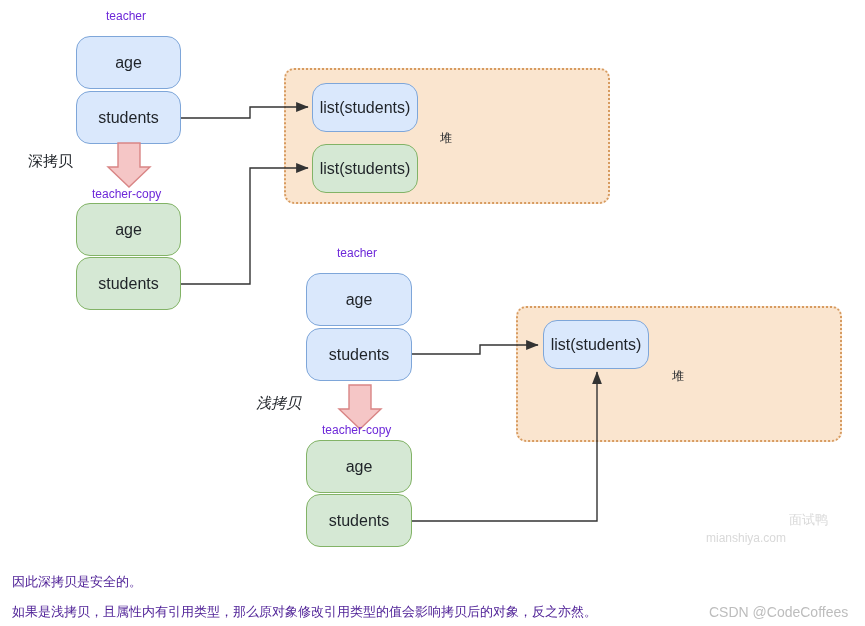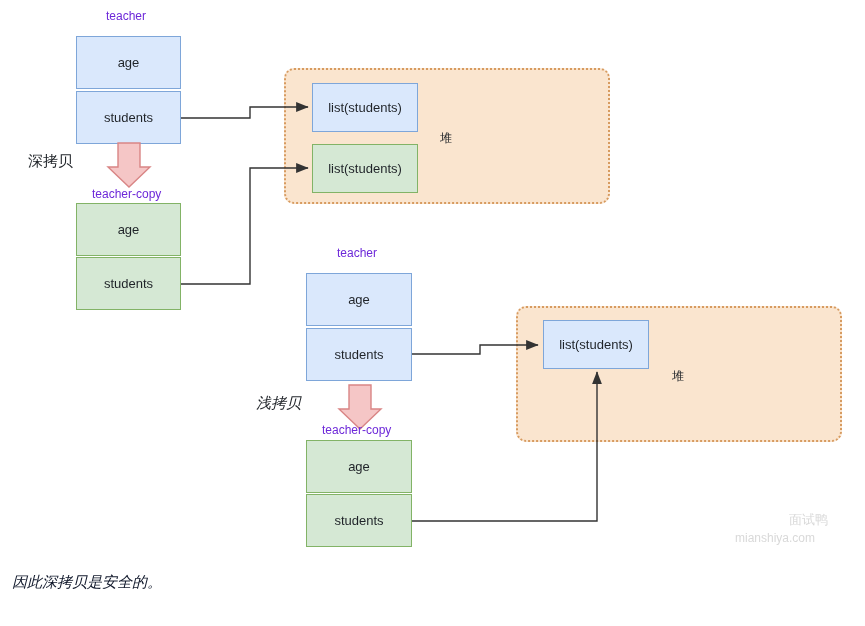--- a/index.html
+++ b/index.html
@@ -16,23 +16,23 @@
     height: 626px;
     background: #ffffff;
     overflow: hidden;
   }
   .box {
     position: absolute;
     box-sizing: border-box;
     display: flex;
     align-items: center;
     justify-content: center;
-    font-size: 13px;
+    font-size: 16px;
     color: #1f2328;
-    border-radius: 0;
+    border-radius: 14px;
   }
   .box-blue {
     background: #dae8fc;
     border: 1px solid #7ea6d9;
   }
   .box-green {
     background: #d5e8d4;
     border: 1px solid #82b366;
   }
   .caption {
@@ -54,24 +54,23 @@
     color: #1f2328;
   }
   .copy-label {
     position: absolute;
     font-size: 15px;
     color: #1f2328;
     white-space: nowrap;
   }
   .footer-text {
     position: absolute;
-    font-size: 15px;
-    color: #0f172a;
+    font-size: 13px;
+    color: #4c1d95;
     white-space: nowrap;
-    font-style: italic;
   }
   .watermark {
     position: absolute;
     color: #d9d9d9;
     white-space: nowrap;
   }
   .wm-cn {
     font-size: 13px;
   }
   .wm-en {
@@ -147,18 +146,20 @@
     <polygon points="14,2 36,2 36,26 46,26 25,46 4,26 14,26" fill="#f5c6c6" stroke="#d98585" stroke-width="1.4"></polygon>
   </svg>
 
   <div class="caption" style="left:322px; top:423px;">teacher-copy</div>
   <div class="box box-green" style="left:306px; top:440px; width:106px; height:53px;">age</div>
   <div class="box box-green" style="left:306px; top:494px; width:106px; height:53px;">students</div>
 
   <div class="box box-blue" style="left:543px; top:320px; width:106px; height:49px;">list(students)</div>
 
   <div class="watermark wm-cn" style="left:789px; top:511px;">面试鸭</div>
-  <div class="watermark wm-en" style="left:735px; top:531px;">mianshiya.com</div>
+  <div class="watermark wm-en" style="left:706px; top:531px;">mianshiya.com</div>
 
   <div class="footer-text" style="left:12px; top:573px;">因此深拷贝是安全的。</div>
+  <div class="footer-text" style="left:12px; top:603px;">如果是浅拷贝，且属性内有引用类型，那么原对象修改引用类型的值会影响拷贝后的对象，反之亦然。</div>
 
+  <div class="csdn" style="left:709px; top:604px;">CSDN @CodeCoffees</div>
 
 </div>
 
 </body></html>

